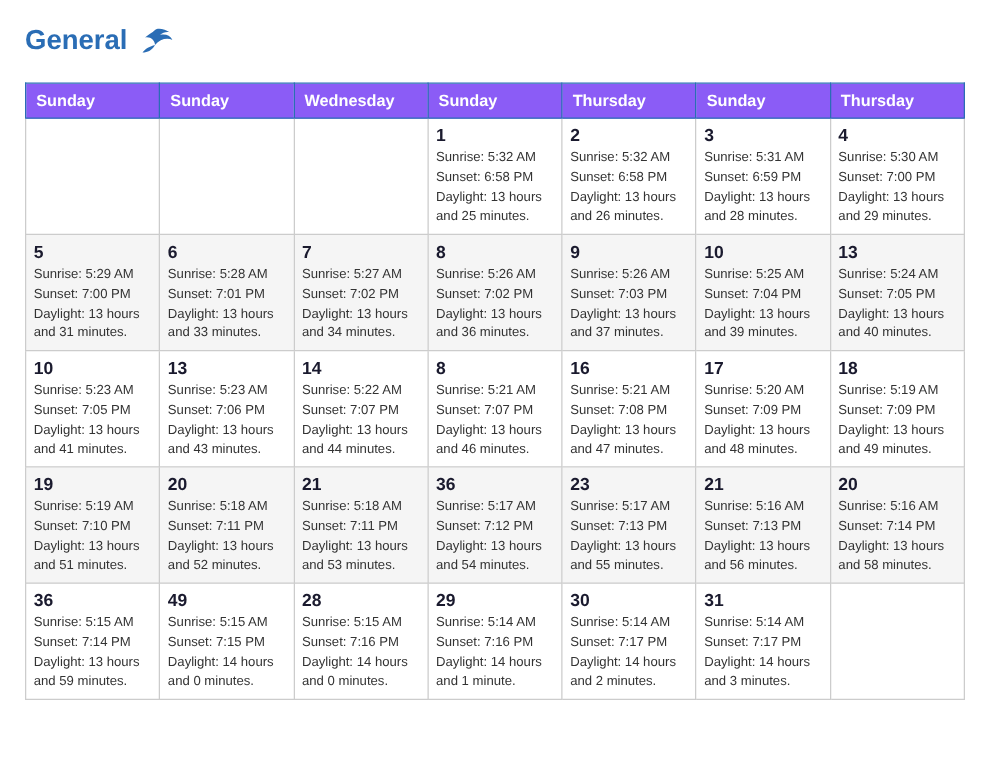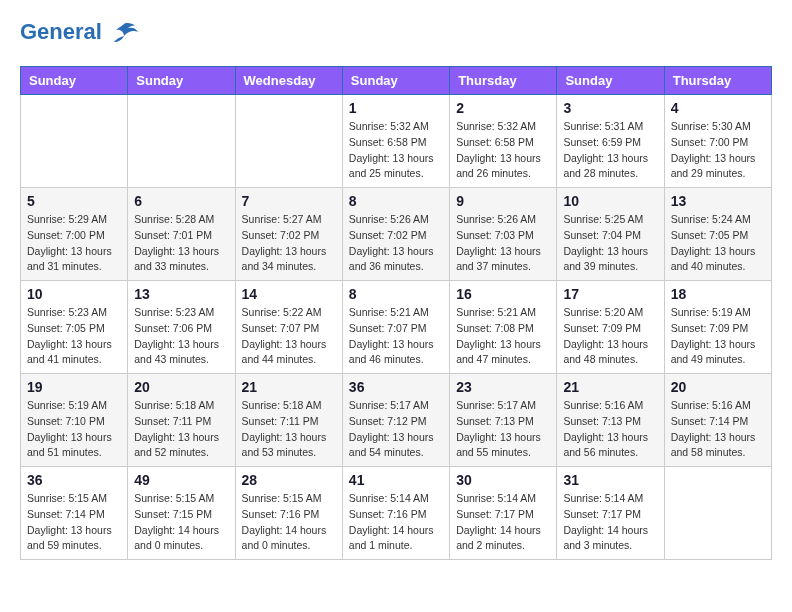--- a/index.html
+++ b/index.html
@@ -227,21 +227,21 @@
         </td>
         <td>
           <div class="day-number">49</div>
           <div class="day-info">Sunrise: 5:15 AM<br>Sunset: 7:15 PM<br>Daylight: 14 hours and 0 minutes.</div>
         </td>
         <td>
           <div class="day-number">28</div>
           <div class="day-info">Sunrise: 5:15 AM<br>Sunset: 7:16 PM<br>Daylight: 14 hours and 0 minutes.</div>
         </td>
         <td>
-          <div class="day-number">41</div>
+          <div class="day-number">29</div>
           <div class="day-info">Sunrise: 5:14 AM<br>Sunset: 7:16 PM<br>Daylight: 14 hours and 1 minute.</div>
         </td>
         <td>
           <div class="day-number">30</div>
           <div class="day-info">Sunrise: 5:14 AM<br>Sunset: 7:17 PM<br>Daylight: 14 hours and 2 minutes.</div>
         </td>
         <td>
           <div class="day-number">31</div>
           <div class="day-info">Sunrise: 5:14 AM<br>Sunset: 7:17 PM<br>Daylight: 14 hours and 3 minutes.</div>
         </td>

